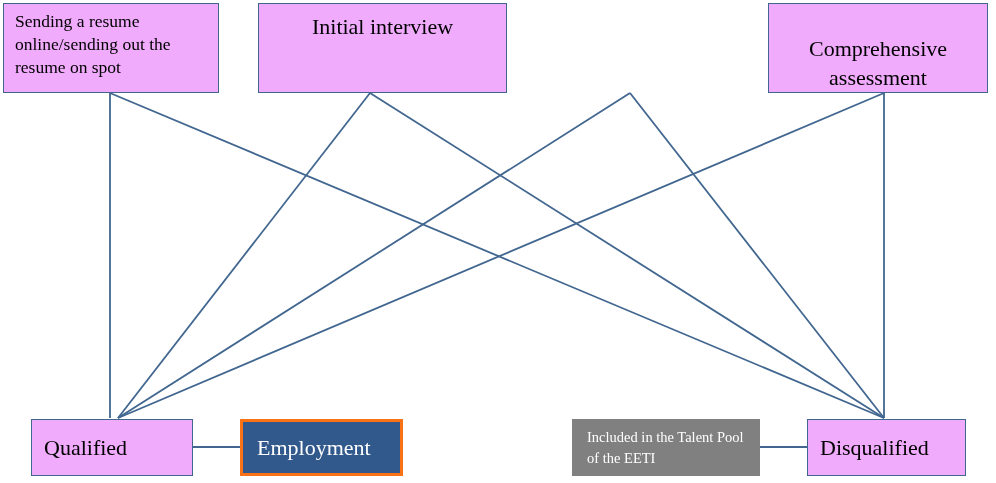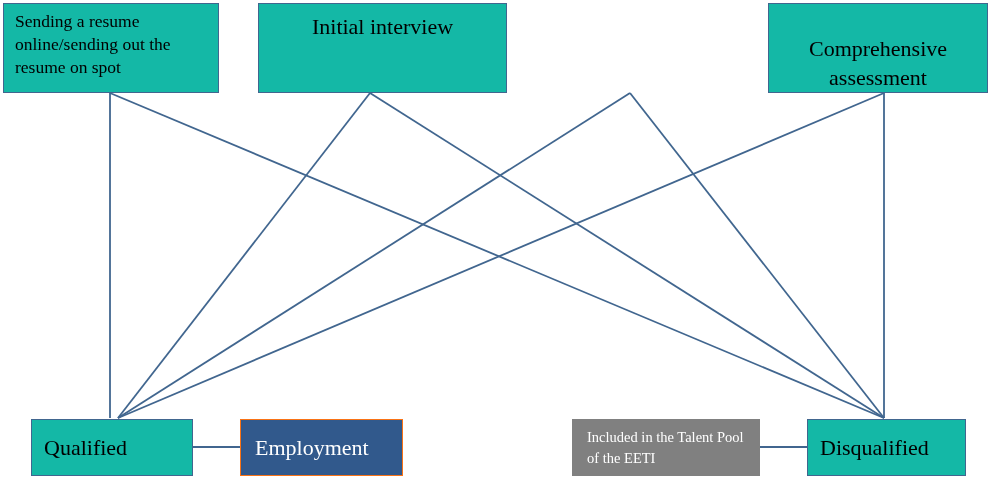--- a/index.html
+++ b/index.html
@@ -32,28 +32,28 @@
     overflow: hidden;
   }
   .node .node-label {
     display: block;
     width: 100%;
     line-height: 1.18;
     white-space: pre-line;
   }
   
   .node.outlined {
-    background: #14b8a6;
+    background: #f0abfc;
     border: 1.4px solid #41668f;
     color: #000000;
   }
   
   .node.filled-blue {
     background: #31598c;
-    border: 1px solid #f97316;
+    border: 3px solid #f97316;
     color: #ffffff;
   }
   
   .node.filled-gray {
     background: #808080;
     border: 1px solid #808080;
     color: #ffffff;
   }
   
   #node-source {

